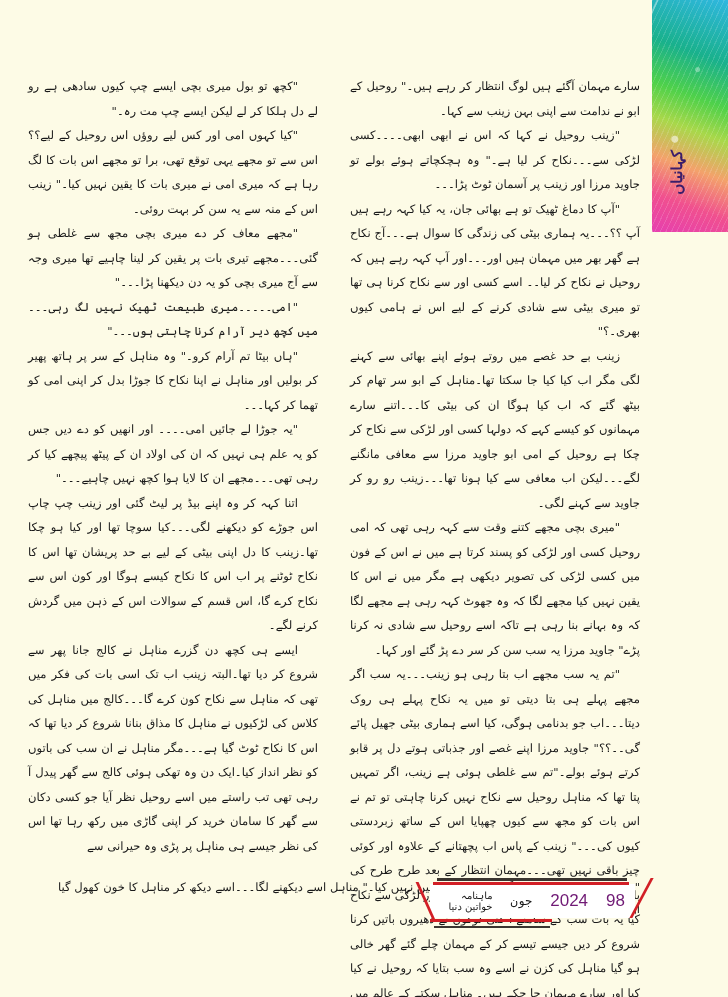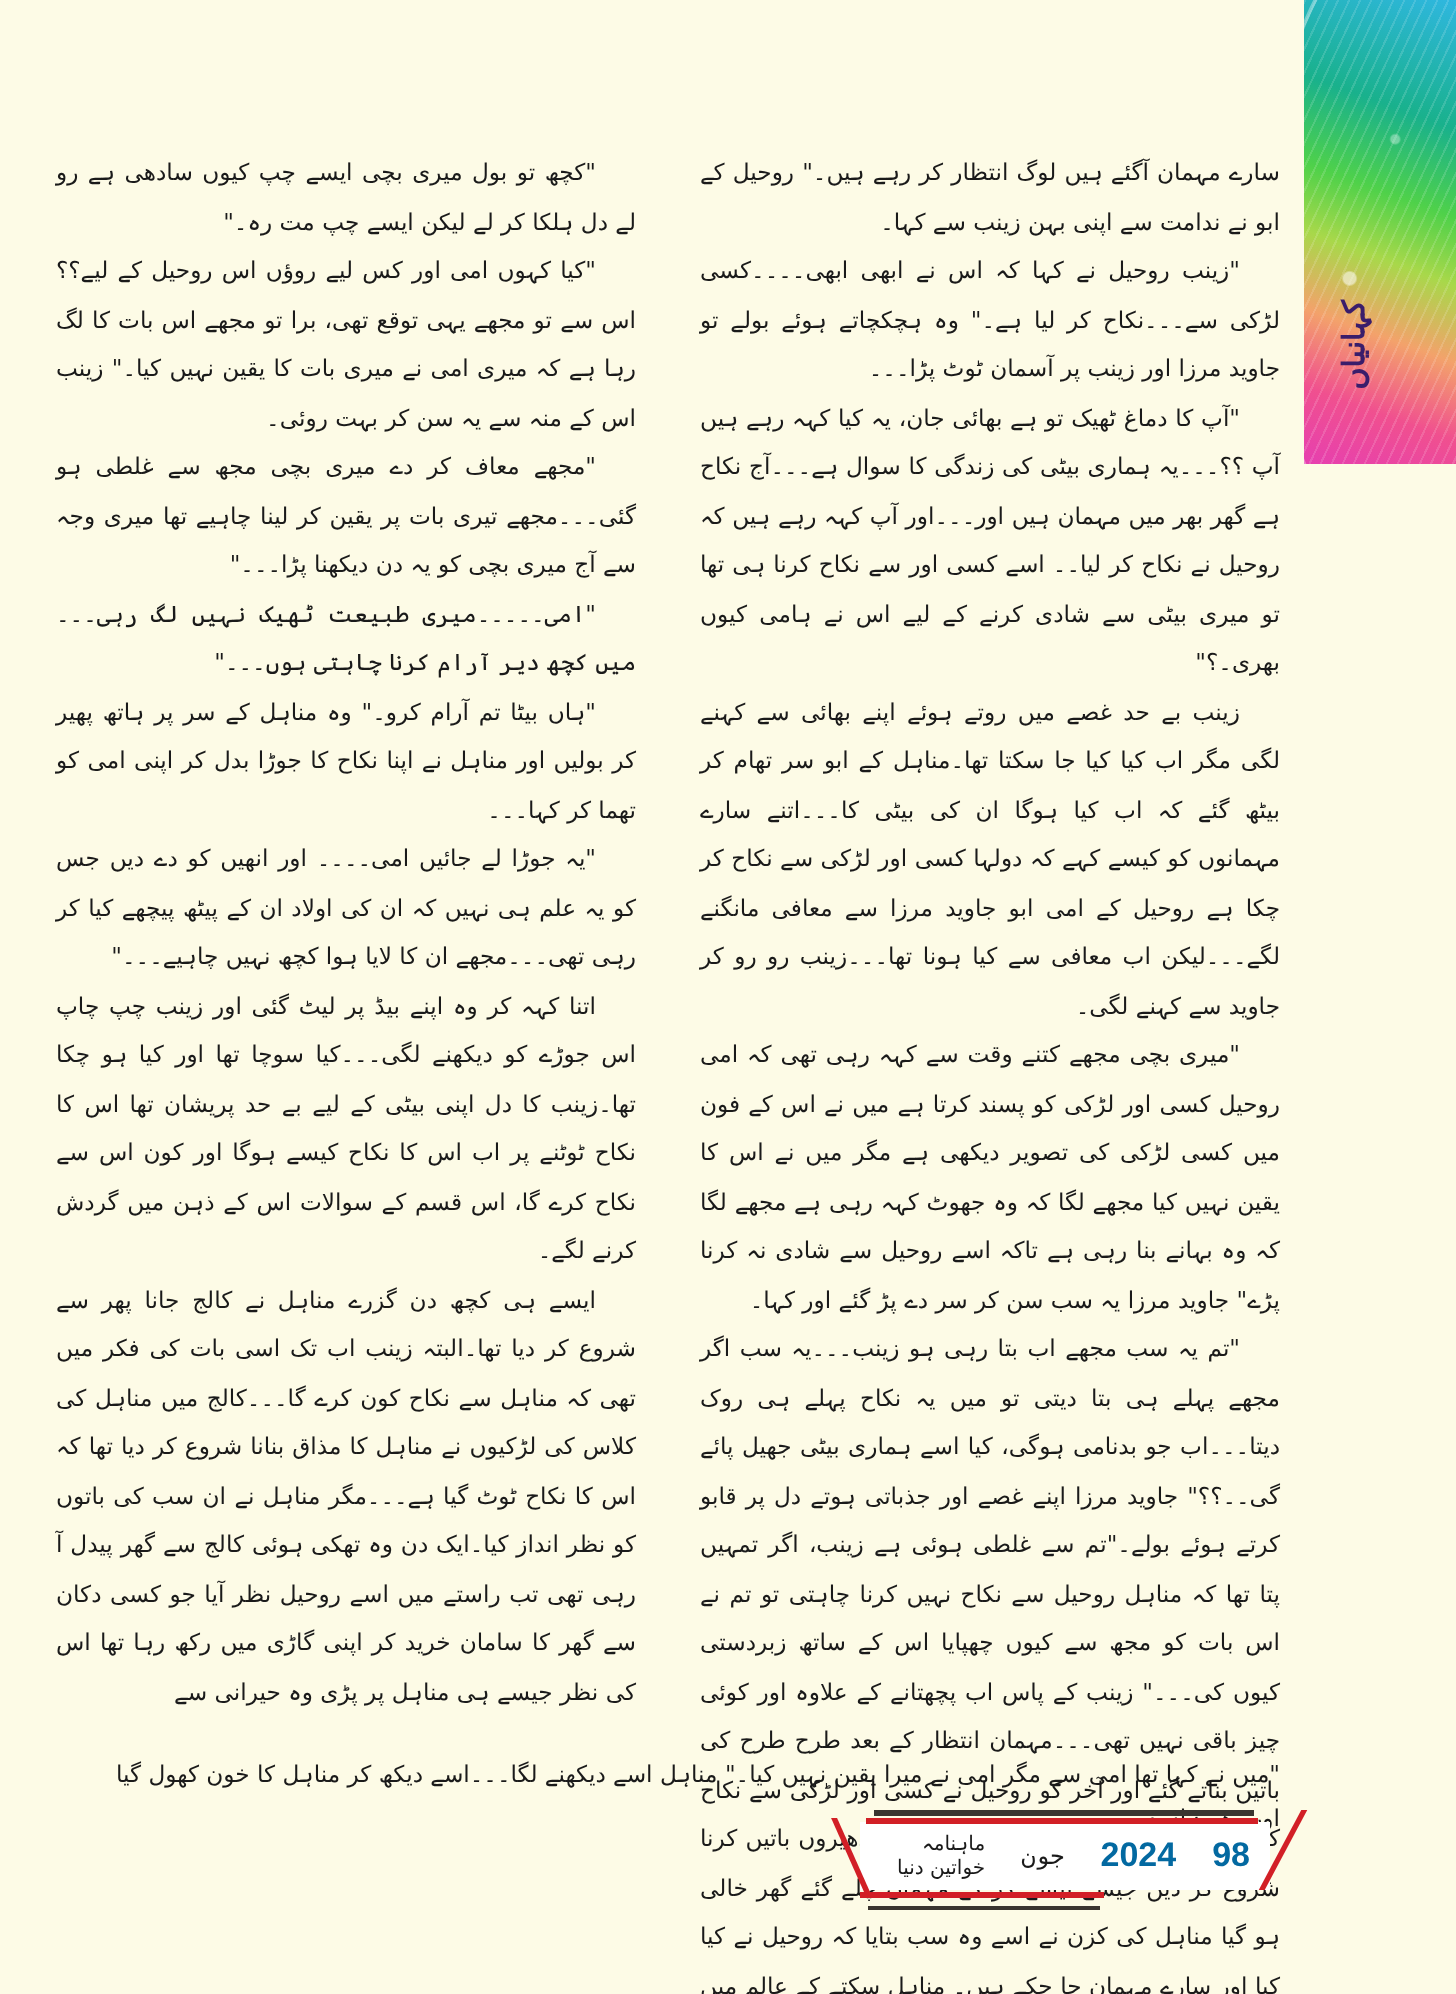--- a/index.html
+++ b/index.html
@@ -47,36 +47,36 @@
     .para.noindent { text-indent: 0; }
 
     .bottom-line {
       position: absolute; top: 876px; left: 40px; width: 600px;
       direction: rtl; text-align: right;
       font-family: "DejaVu Serif", serif; font-size: 11.6px; line-height: 22px;
     }
 
     
     .footer {
-      position: absolute; top: 911px; left: 430px; width: 205px; height: 34px;
+      position: absolute; top: 884px; left: 430px; width: 205px; height: 34px;
       display: flex; align-items: center; justify-content: flex-end; direction: ltr;
     }
     .footer .top-bar-dark { position: absolute; top: -6px; right: 8px; width: 190px; height: 3px; background: #3a3530; }
     .footer .top-bar-red { position: absolute; top: -2px; right: 6px; width: 196px; height: 3px; background: #d21f26; }
     .footer .bot-bar-red { position: absolute; bottom: -4px; left: 0; width: 122px; height: 3px; background: #d21f26; }
     .footer .bot-bar-dark { position: absolute; bottom: -10px; left: 4px; width: 116px; height: 2px; background: #3a3530; }
     .footer .slash-left { position: absolute; left: -6px; top: -2px; width: 3px; height: 38px; background: #d21f26; transform: skewX(24deg); }
     .footer .slash-right { position: absolute; right: -8px; top: -6px; width: 3px; height: 40px; background: #d21f26; transform: skewX(-28deg); }
     .footer-inner {
       display: flex; align-items: center; gap: 18px; background: #ffffff; padding: 2px 10px 2px 14px; height: 30px;
     }
     .footer-mag { font-family: "DejaVu Serif", serif; font-size: 10px; direction: rtl; }
     .footer-month { font-family: Liberation Mono, monospace; font-size: 12px; direction: rtl; }
     .footer-year, .footer-page {
-      font-family: "Liberation Sans", sans-serif; font-weight: bold; font-size: 17px; color: #0369a1;
+      font-family: "Liberation Sans", sans-serif; font-weight: normal; font-size: 17px; color: #701a75;
     }
   </style>
 </head>
 <body>
 
 <div class="page">
 
   <div class="side-banner">
     <span class="banner-label">کہانیاں</span>
   </div>

